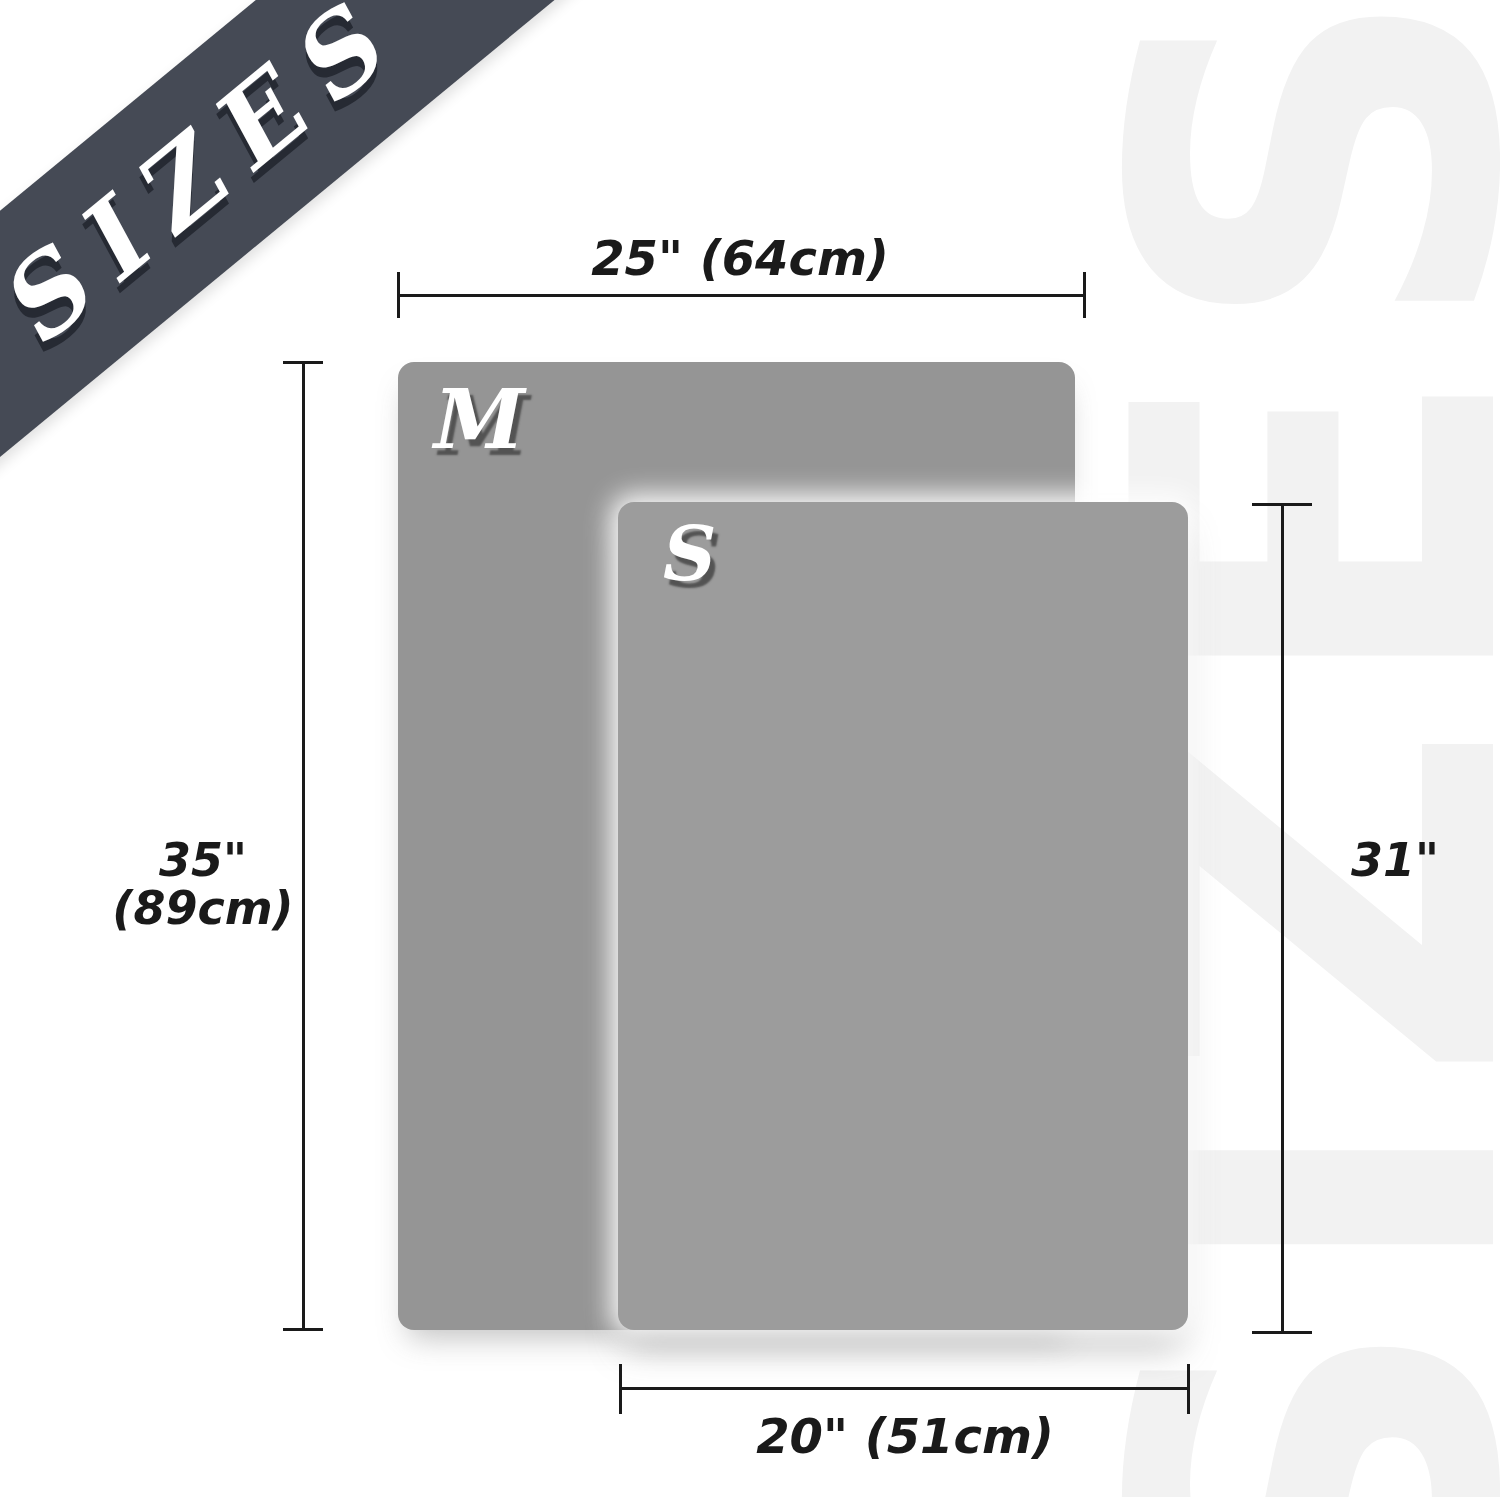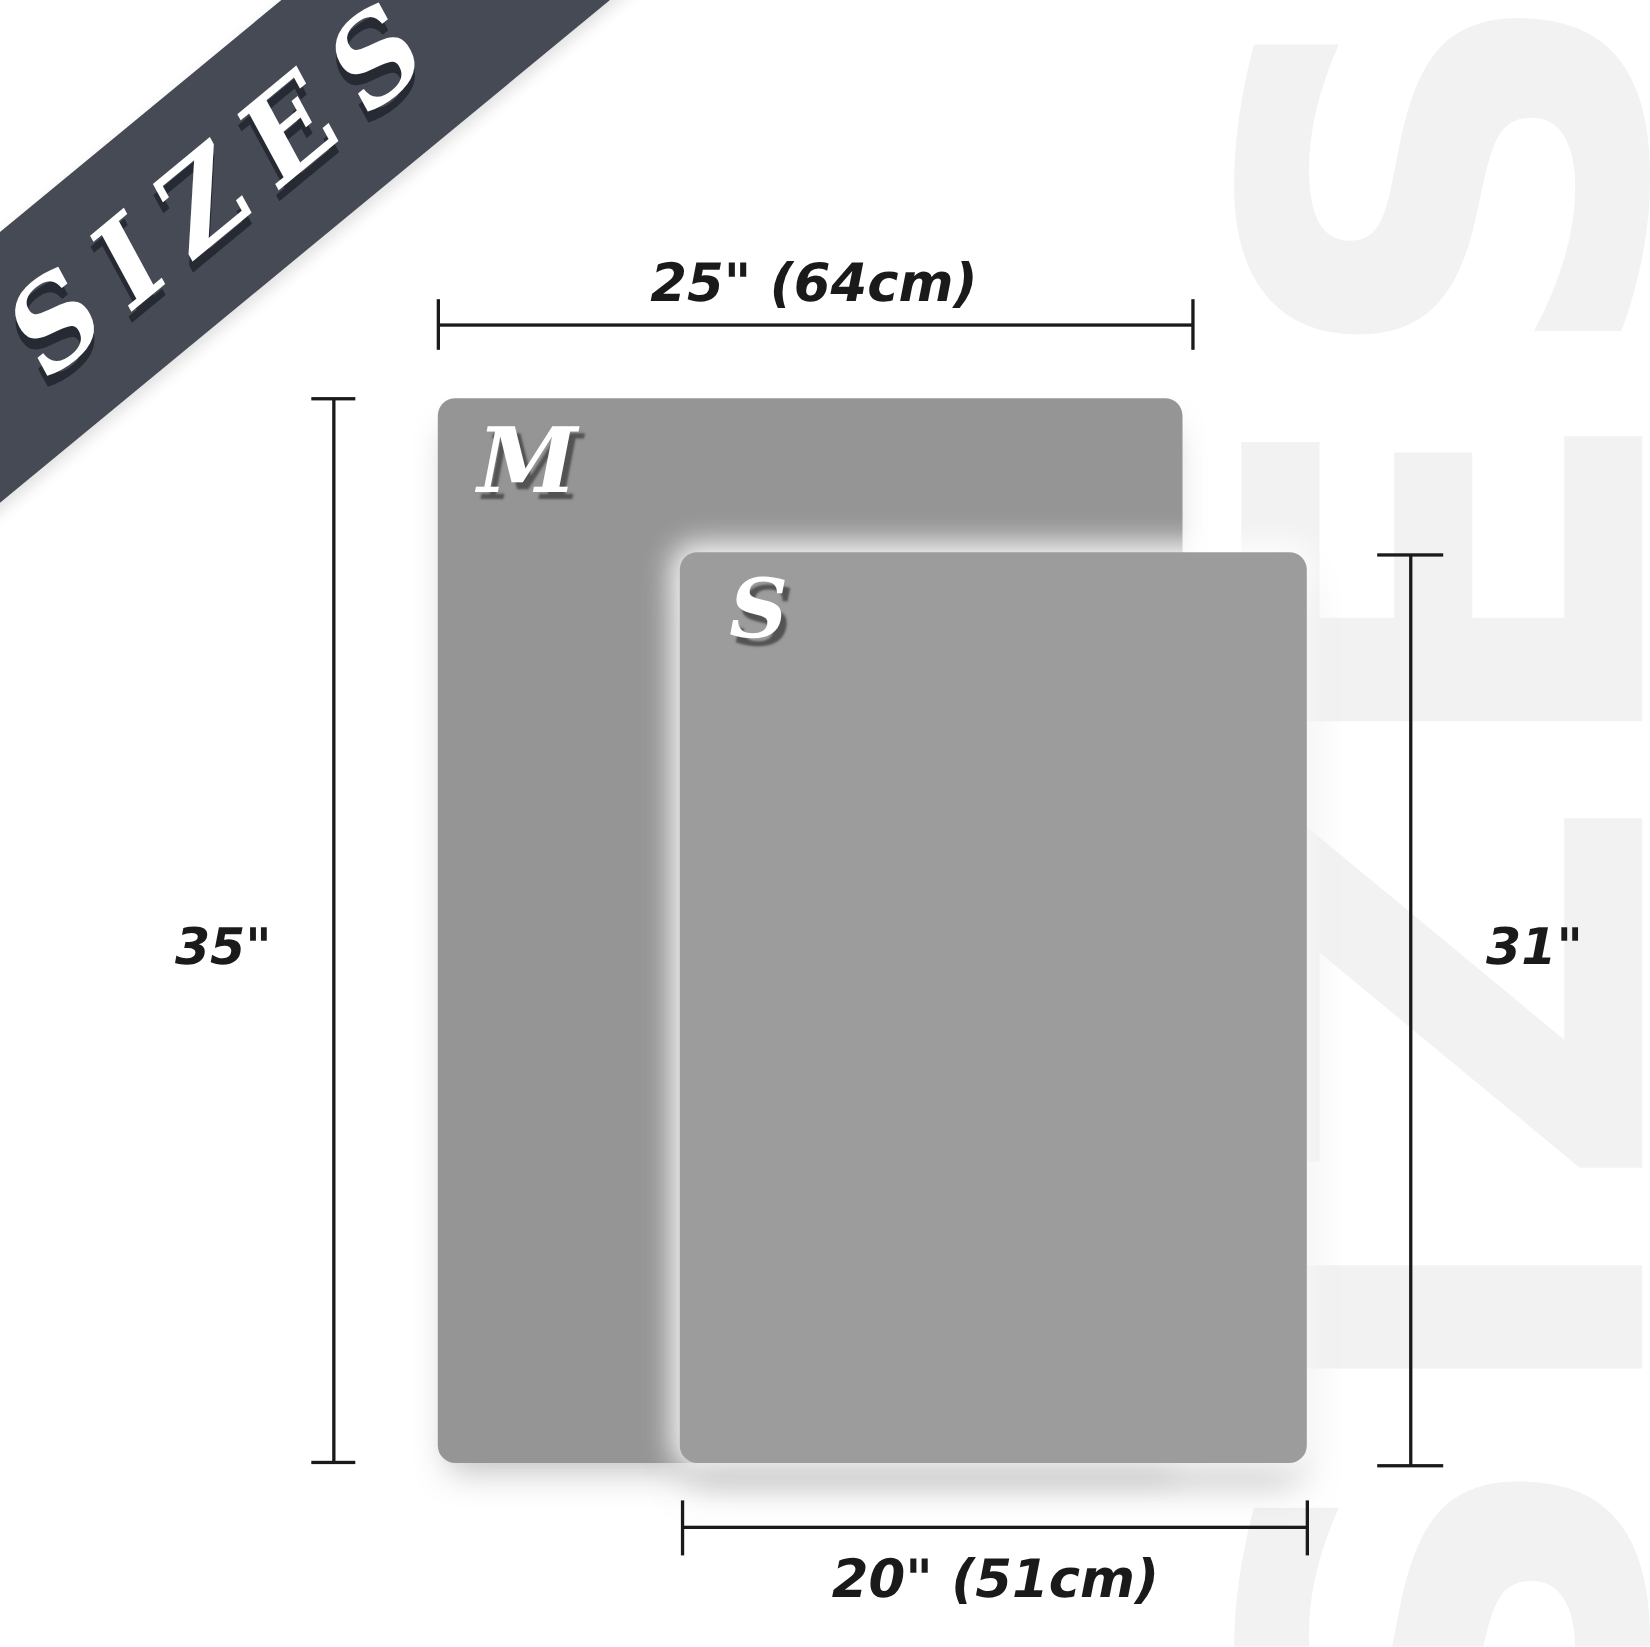--- a/index.html
+++ b/index.html
@@ -117,20 +117,21 @@
     <span class="size-letter letter-s">S</span>
   </div>
 
   <div class="dim-label label-top">25" (64cm)</div>
   <div class="dim-part line-top"></div>
   <div class="dim-part tick-top-l"></div>
   <div class="dim-part tick-top-r"></div>
 
   <div class="dim-label label-left">
     <div>35"</div>
+    <div>(89cm)</div>
   </div>
   <div class="dim-part line-left"></div>
   <div class="dim-part tick-left-t"></div>
   <div class="dim-part tick-left-b"></div>
 
   <div class="dim-label label-right">
     <div>31"</div>
   </div>
   <div class="dim-part line-right"></div>
   <div class="dim-part tick-right-t"></div>

